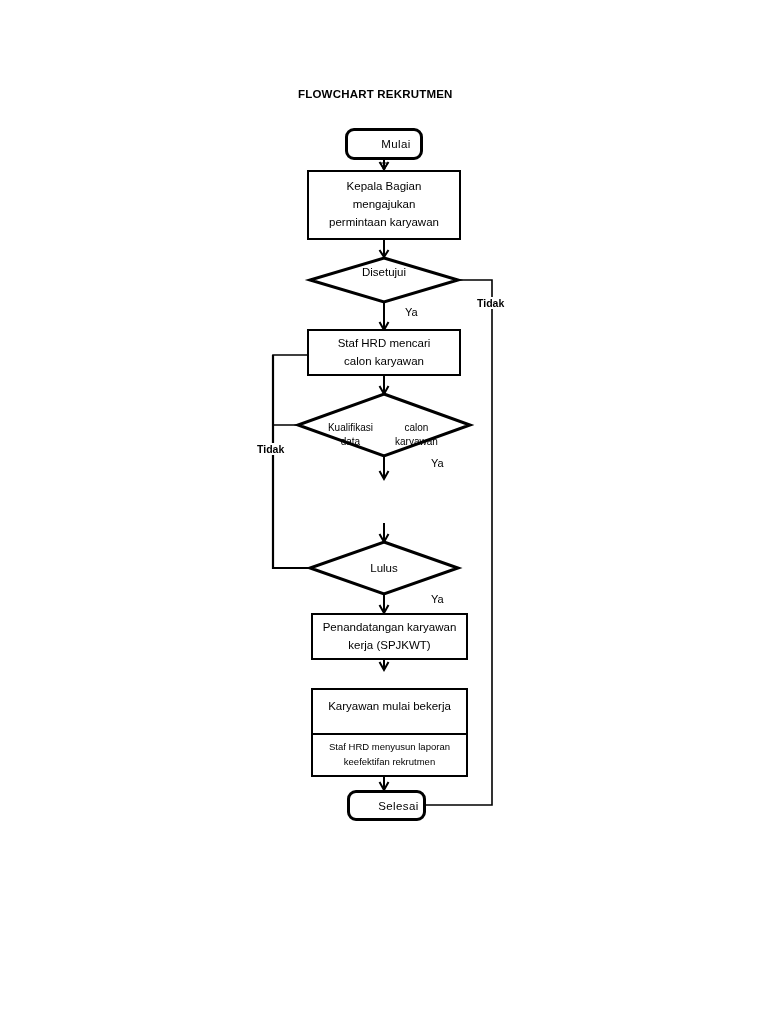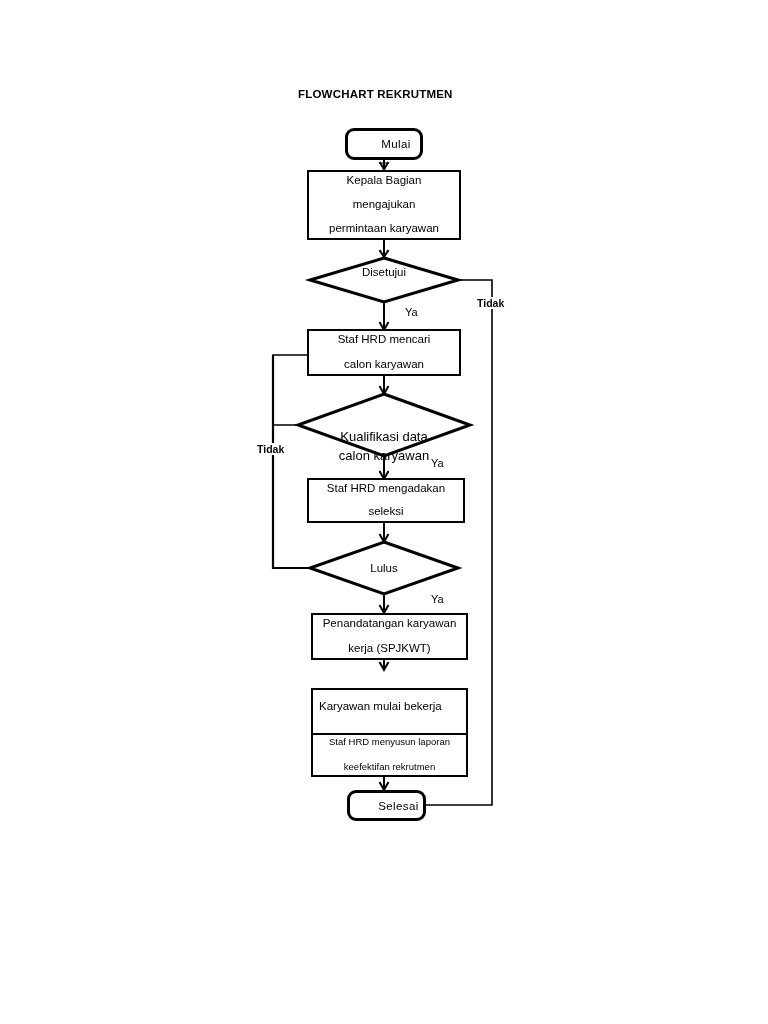--- a/index.html
+++ b/index.html
@@ -37,21 +37,20 @@
     align-items: center;
     justify-content: center;
     text-align: center;
     background: #ffffff;
   }
   .process {
     border: 2.5px solid #000000;
     font-size: 11.5px;
     line-height: 1.55;
     padding: 0 6px;
-    justify-content: space-between;
   }
   .process.top-align {
     align-items: flex-start;
     padding-top: 8px;
   }
   .terminator {
     border: 3px solid #000000;
     border-radius: 9px;
     font-size: 11.5px;
     letter-spacing: 0.4px;
@@ -159,33 +158,29 @@
 
   <div class="edge-label" style="left:404px; top:306px;">Ya</div>
 
   <div class="edge-label bold" style="left:476px; top:297px;">Tidak</div>
 
   <div class="node process" style="left:307px; top:329px; width:154px; height:47px; flex-direction:column;">
     <span>Staf HRD mencari</span>
     <span>calon karyawan</span>
   </div>
 
-  <div class="decision-label" style="left:318px; top:424px; width:132px; height:46px; font-size:13px; flex-direction:column;">
+  <div class="decision-label" style="left:318px; top:412px; width:132px; height:46px; font-size:10px; ">
     <span>Kualifikasi data</span>
     <span>calon karyawan</span>
   </div>
 
   <div class="edge-label" style="left:430px; top:457px;">Ya</div>
 
   <div class="edge-label bold" style="left:256px; top:443px;">Tidak</div>
 
-  <div class="node process" style="left:307px; top:478px; width:158px; height:45px; flex-direction:column;">
-    <span>Staf HRD mengadakan</span>
-    <span>seleksi</span>
-  </div>
 
   <div class="decision-label" style="left:310px; top:542px; width:148px; height:52px; font-size:11.5px;">
     <span>Lulus</span>
   </div>
 
   <div class="edge-label" style="left:430px; top:593px;">Ya</div>
 
   <div class="node process" style="left:311px; top:613px; width:157px; height:47px; flex-direction:column;">
     <span>Penandatangan karyawan</span>
     <span>kerja (SPJKWT)</span>

